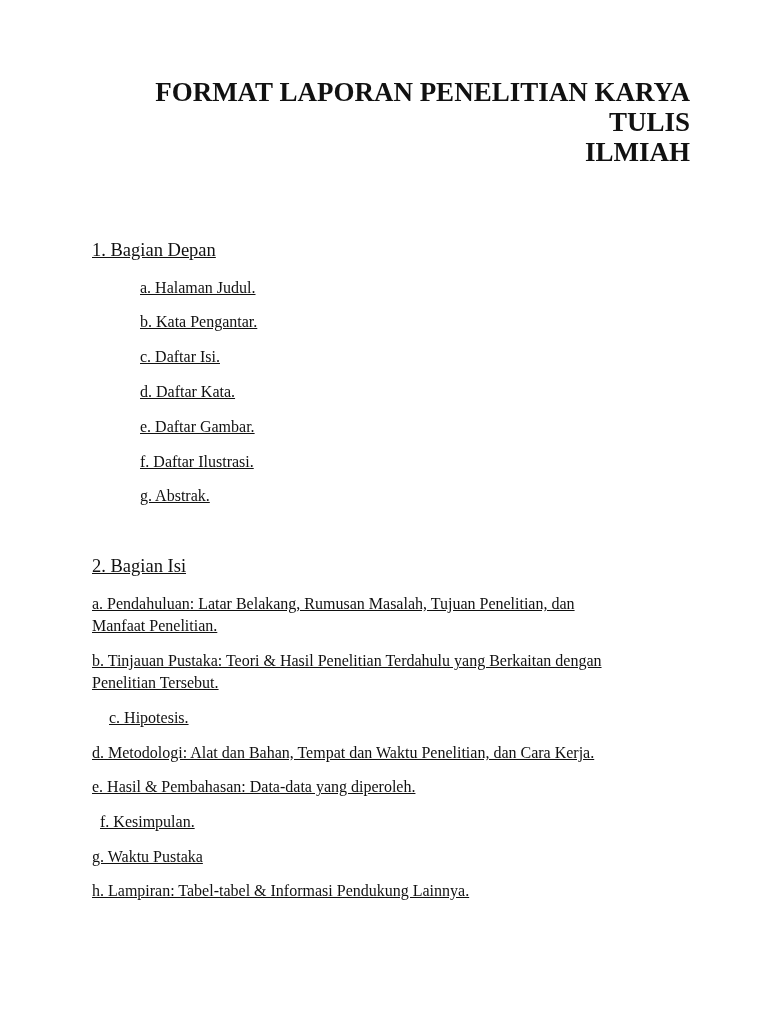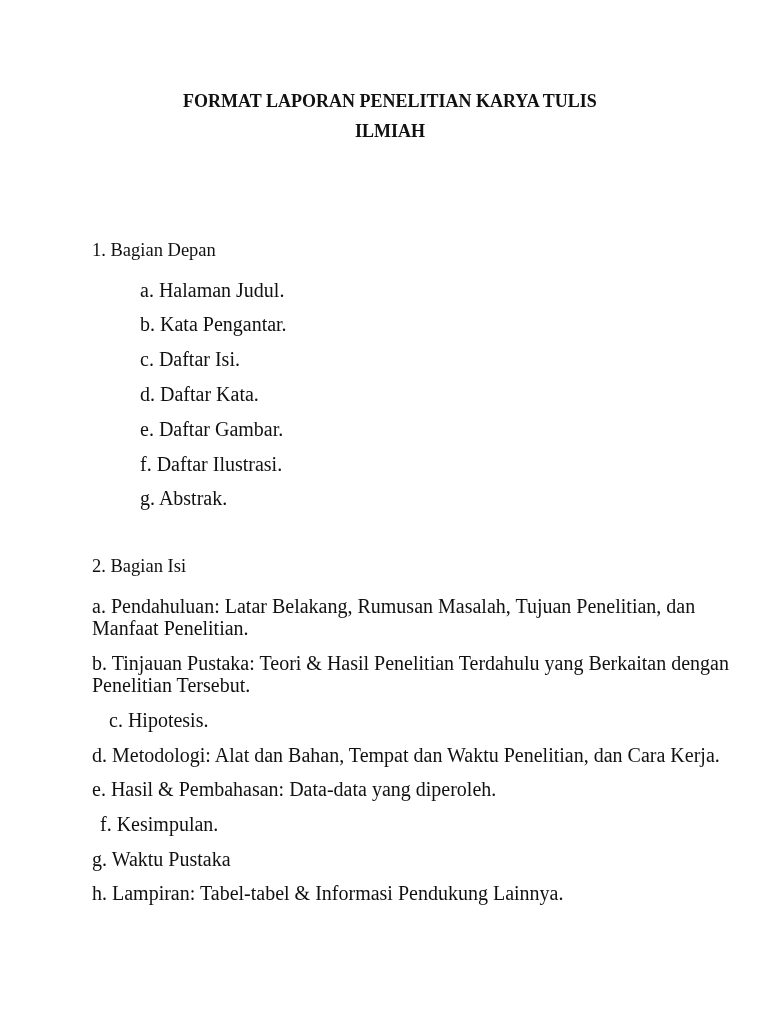--- a/index.html
+++ b/index.html
@@ -2,26 +2,26 @@
 <html><head>
   <meta charset="utf-8">
   <style>
     html, body { margin: 0; padding: 0; }
     body {
       width: 768px; height: 1024px; background: #ffffff; color: #111111;
       font-family: "Liberation Serif", "DejaVu Serif", serif;
       position: relative; overflow: hidden;
     }
     .title {
-      position: absolute; left: 90px; width: 600px; top: 86px;
-      text-align: center; font-weight: bold; font-size: 18px; line-height: 30px;
+      position: absolute; left: 90px; width: 600px; top: 77px;
+      text-align: right; font-weight: bold; font-size: 27px; line-height: 30px;
     }
-    .abs { position: absolute; white-space: nowrap; }
+    .abs { position: absolute; white-space: nowrap; text-decoration: underline; }
     .h { font-size: 18.5px; }
-    .item { font-size: 20px; }
+    .item { font-size: 16px; }
   </style>
 </head>
 <body>
 
 <div class="title">
   <div>FORMAT LAPORAN PENELITIAN KARYA TULIS</div>
   <div>ILMIAH</div>
 </div>
 
 <div class="abs h" style="left:92px; top:240px;">1. Bagian Depan</div>

